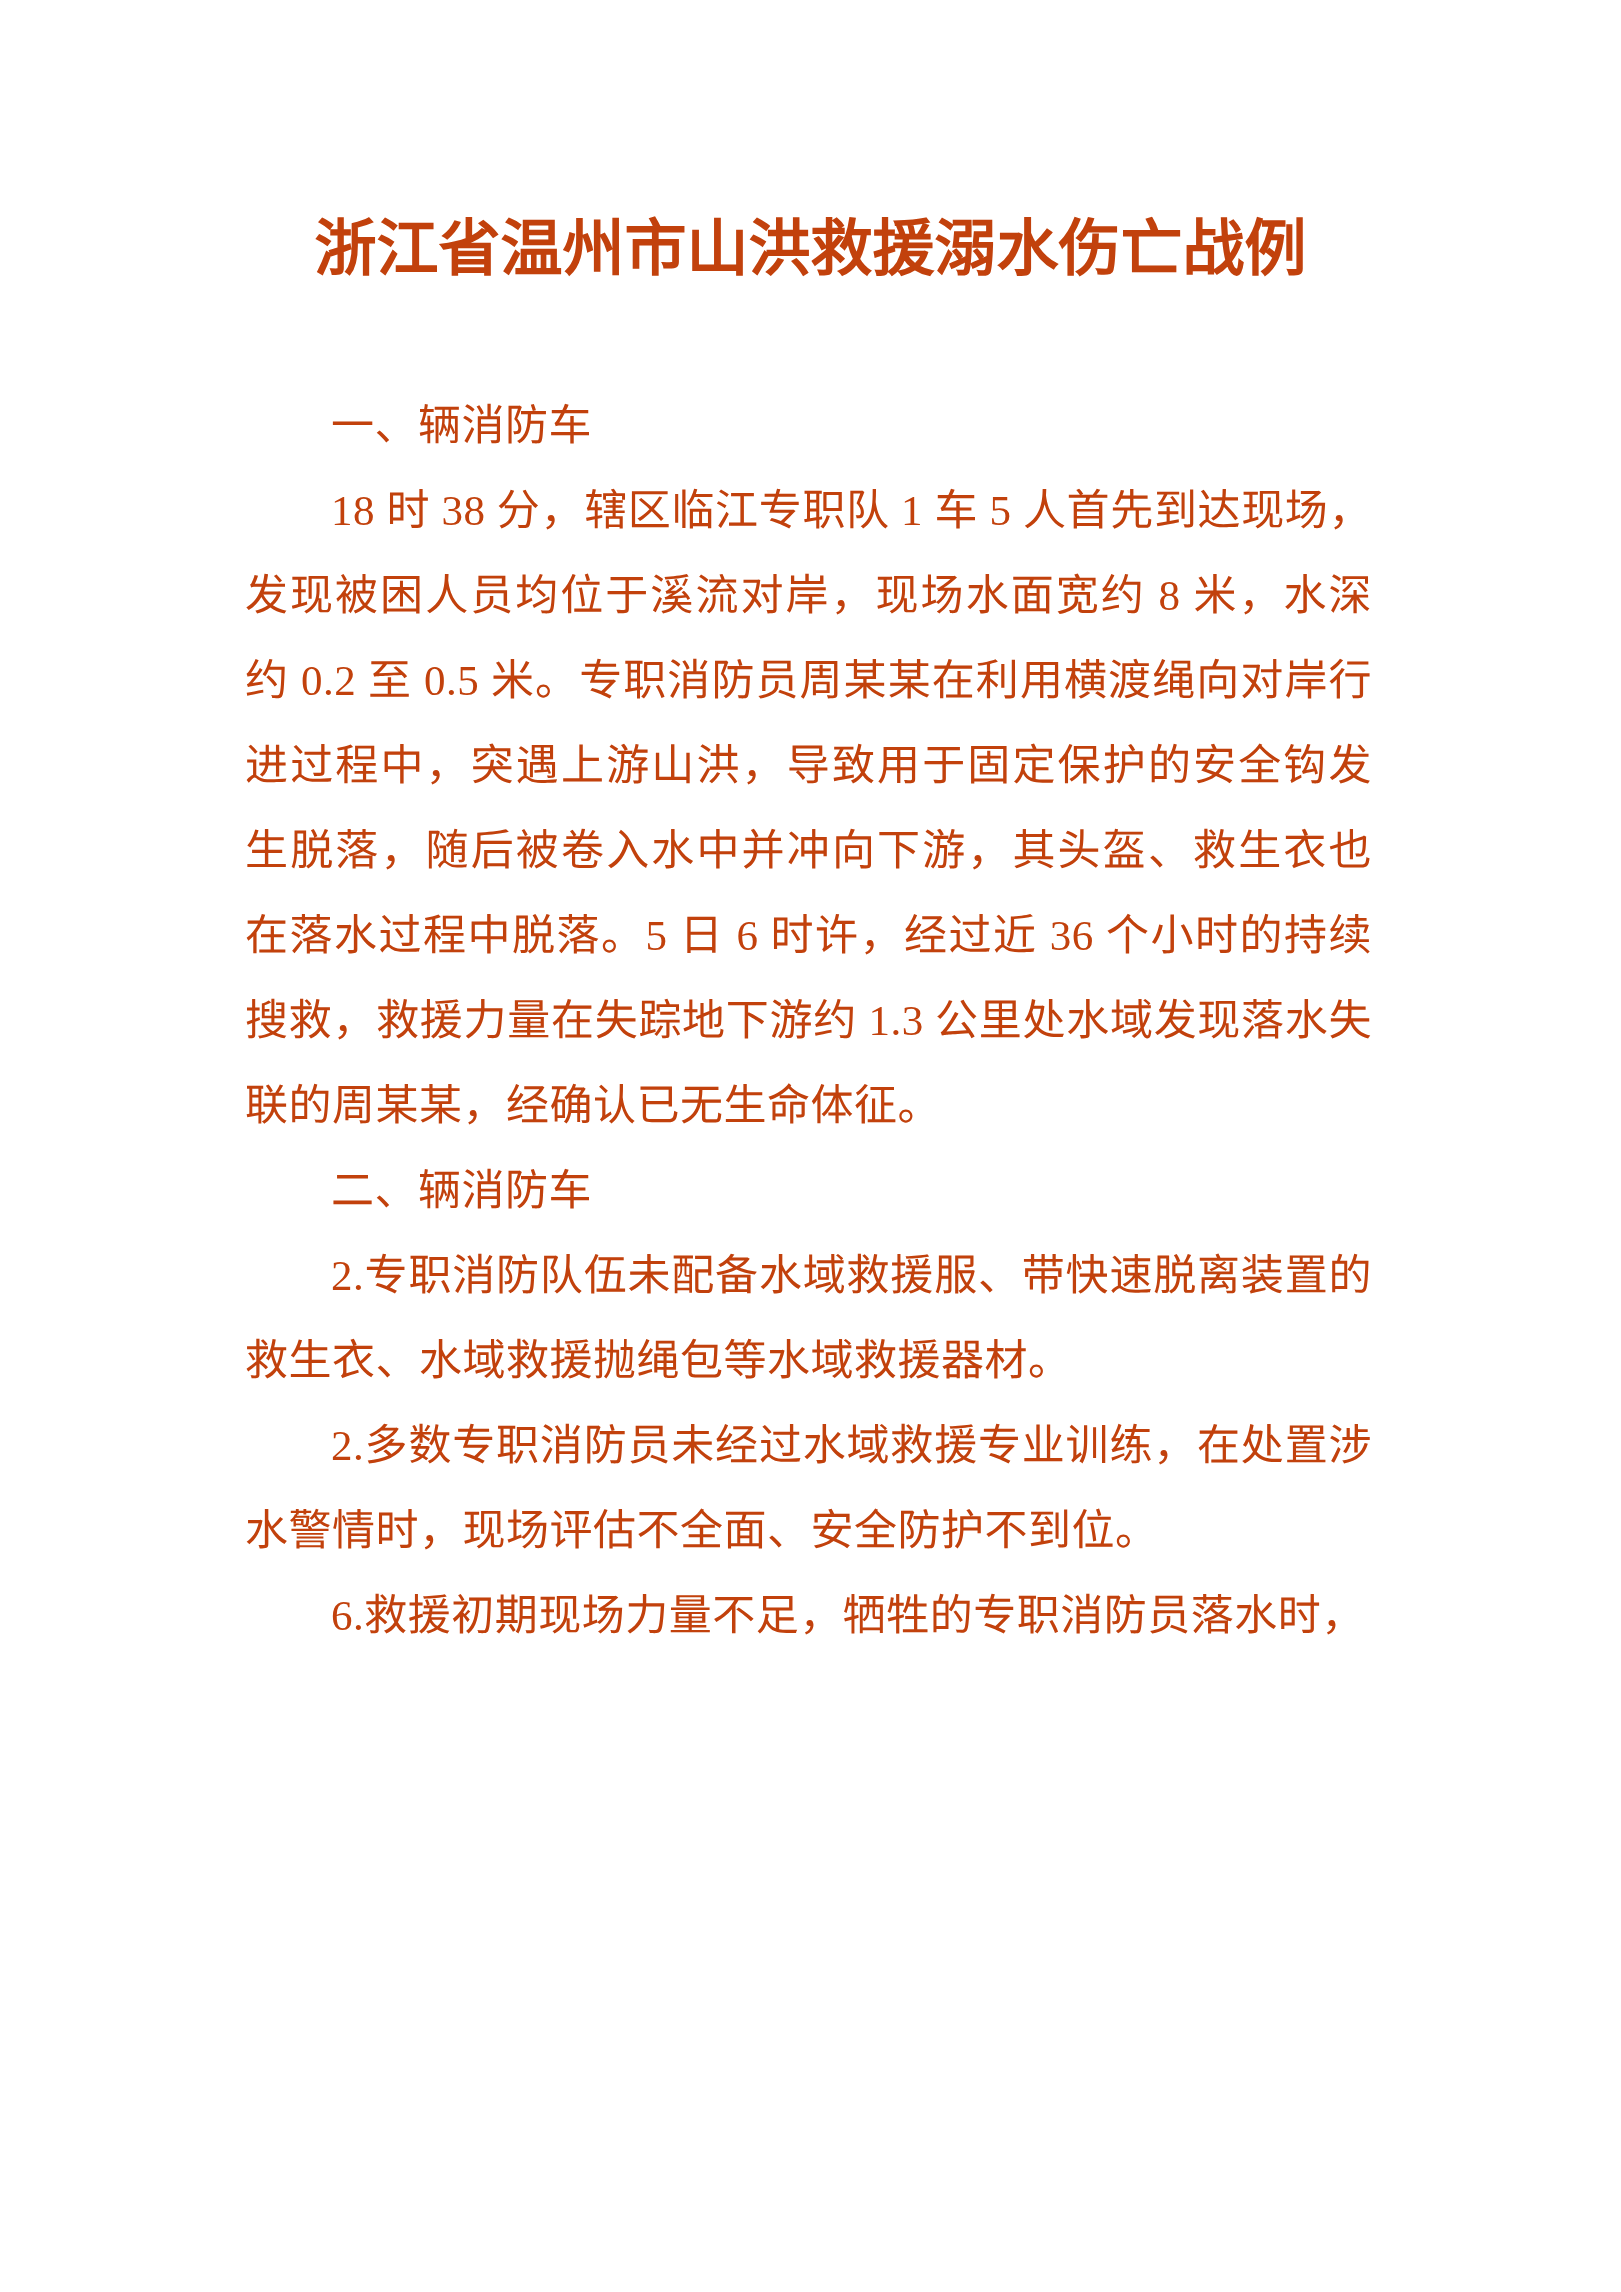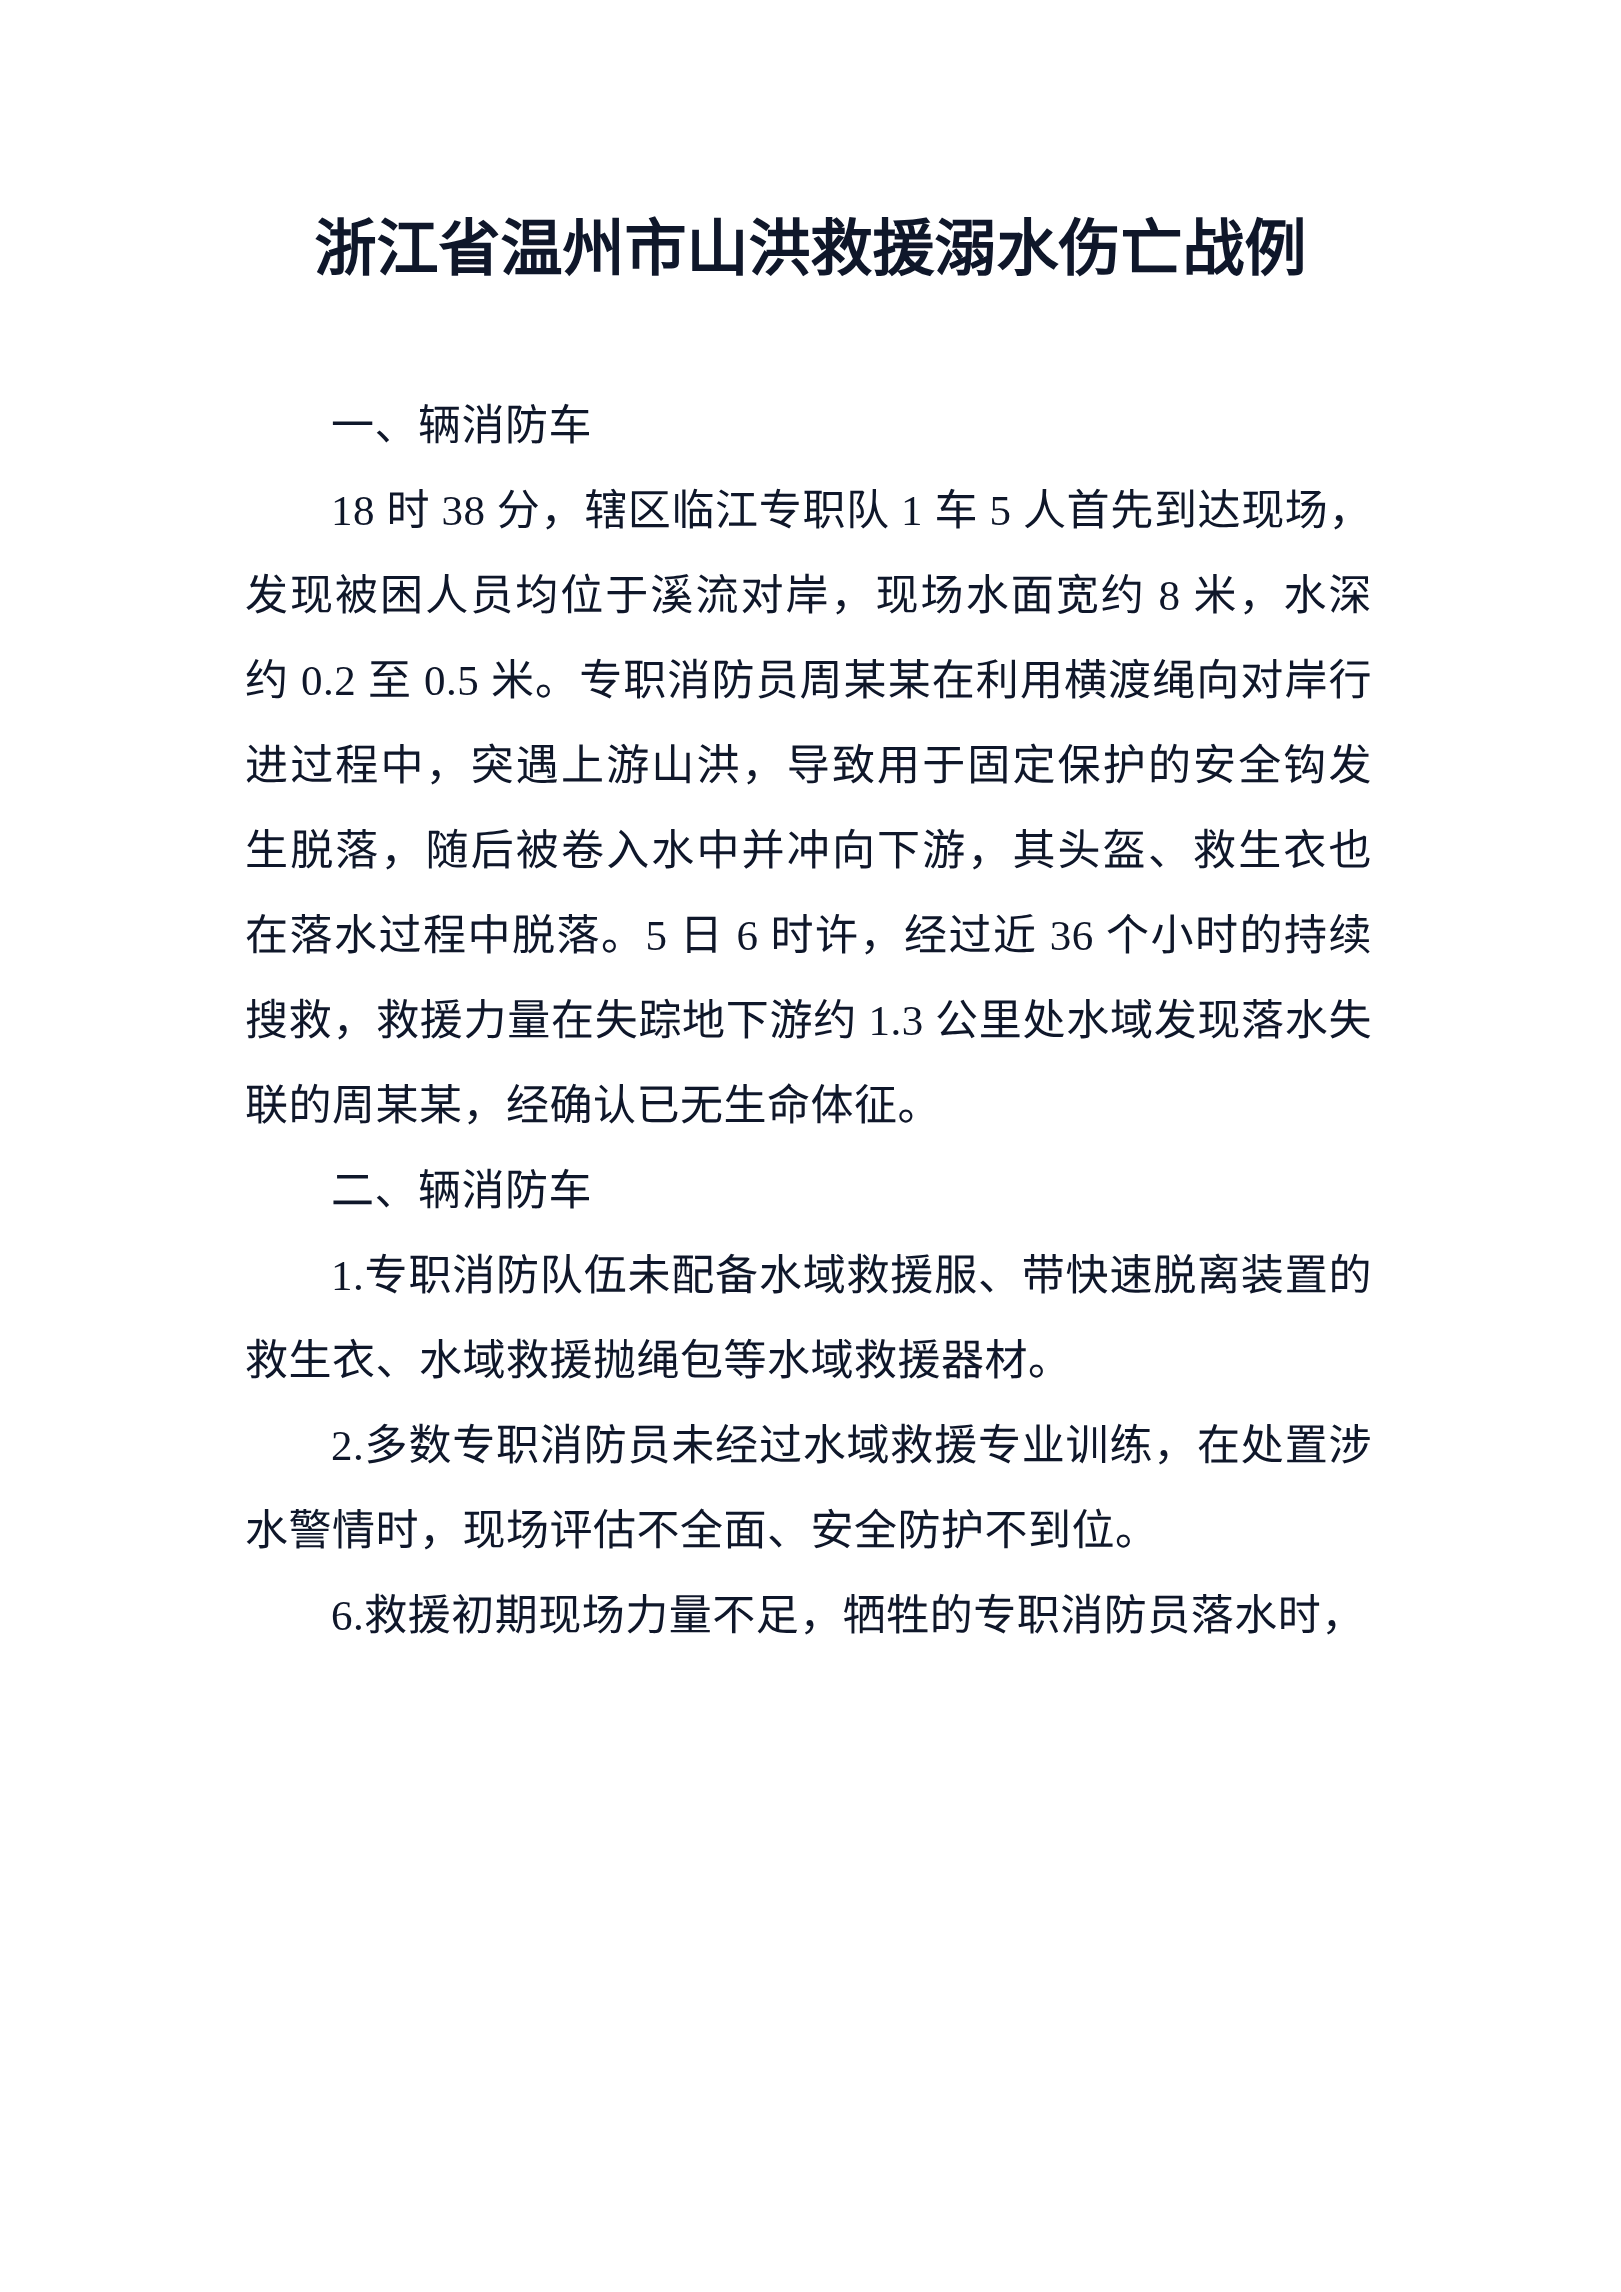--- a/index.html
+++ b/index.html
@@ -5,21 +5,21 @@
   html, body {
     margin: 0;
     padding: 0;
     background: #ffffff;
   }
   .page {
     position: relative;
     width: 1621px;
     height: 2293px;
     background: #ffffff;
-    color: #0f172a;
+    color: #c2410c;
     overflow: hidden;
     font-family: "Liberation Serif", "DejaVu Serif", serif;
   }
   .doc-title {
     position: absolute;
     top: 204px;
     left: 0;
     width: 1621px;
     height: 90px;
     line-height: 90px;
@@ -54,19 +54,19 @@
 <body>
 
 <div class="page">
 
   <div class="doc-title">浙江省温州市山洪救援溺水伤亡战例</div>
 
   <div class="doc-body">
     <h2>一、辆消防车</h2>
     <p>18 时 38 分，辖区临江专职队 1 车 5 人首先到达现场，发现被困人员均位于溪流对岸，现场水面宽约 8 米，水深约 0.2 至 0.5 米。专职消防员周某某在利用横渡绳向对岸行进过程中，突遇上游山洪，导致用于固定保护的安全钩发生脱落，随后被卷入水中并冲向下游，其头盔、救生衣也在落水过程中脱落。5 日 6 时许，经过近 36 个小时的持续搜救，救援力量在失踪地下游约 1.3 公里处水域发现落水失联的周某某，经确认已无生命体征。</p>
     <h2>二、辆消防车</h2>
-    <p>1.专职消防队伍未配备水域救援服、带快速脱离装置的救生衣、水域救援抛绳包等水域救援器材。</p>
+    <p>2.专职消防队伍未配备水域救援服、带快速脱离装置的救生衣、水域救援抛绳包等水域救援器材。</p>
     <p>2.多数专职消防员未经过水域救援专业训练，在处置涉水警情时，现场评估不全面、安全防护不到位。</p>
     <p>6.救援初期现场力量不足，牺牲的专职消防员落水时，</p>
   </div>
 
 </div>
 
 
 </body></html>

